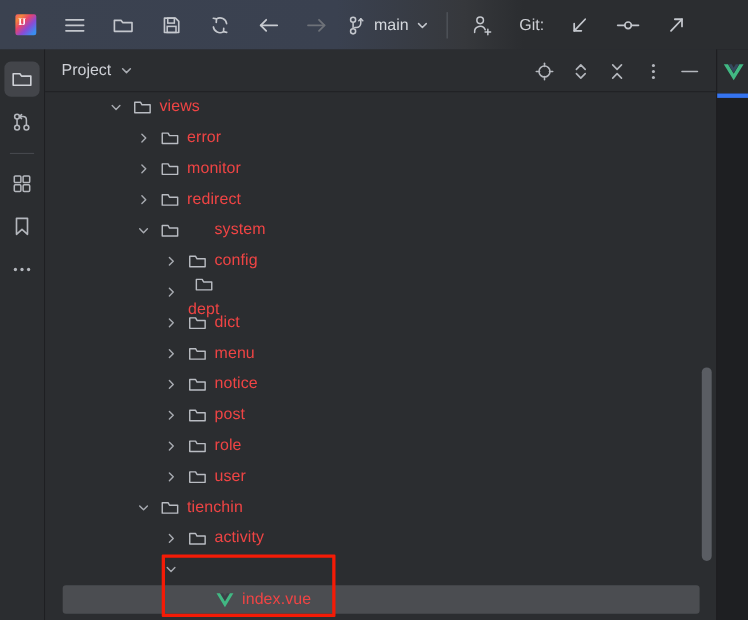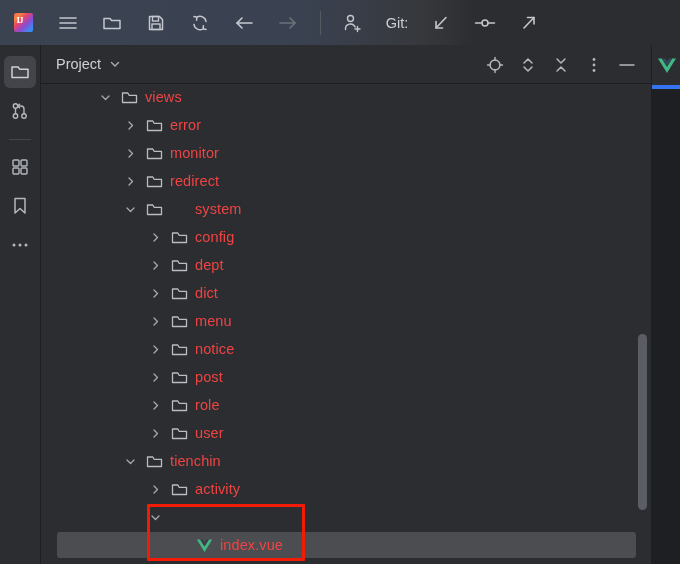--- a/index.html
+++ b/index.html
@@ -227,20 +227,37 @@
 
     <div class="tb-item tb-btn">
       <svg class="ico" width="22" height="16" viewBox="0 0 22 16">
         <g stroke="#6e7279" stroke-width="1.6" stroke-linecap="round" stroke-linejoin="round" fill="none">
           <line x1="3" y1="8" x2="18" y2="8"></line>
           <polyline points="13,3 18,8 13,13"></polyline>
         </g>
       </svg>
     </div>
 
+    <div class="tb-item branch-box">
+      <span>
+        <svg class="ico" width="17" height="20" viewBox="0 0 17 20">
+          <circle cx="5" cy="5" r="2.3" fill="none" stroke="#c4c7cd" stroke-width="1.4"></circle>
+          <circle cx="5" cy="15.5" r="2.3" fill="none" stroke="#c4c7cd" stroke-width="1.4"></circle>
+          <path d="M5 7.3 L5 13.2" stroke="#c4c7cd" stroke-width="1.4" fill="none"></path>
+          <path d="M12 4 L12 8 a4 4 0 0 1 -4 4 L6.5 12" stroke="#c4c7cd" stroke-width="1.4" fill="none" stroke-linecap="round"></path>
+          <path d="M12 4 l-1.8 1.8 M12 4 l1.8 1.8" stroke="#c4c7cd" stroke-width="1.4" fill="none" stroke-linecap="round"></path>
+        </svg>
+      </span>
+      <span class="branch-name">main</span>
+      <span>
+        <svg class="ico" width="12" height="12" viewBox="0 0 12 12">
+          <polyline points="2.5,4.5 6,8 9.5,4.5" fill="none" stroke="#c4c7cd" stroke-width="1.4" stroke-linecap="round" stroke-linejoin="round"></polyline>
+        </svg>
+      </span>
+    </div>
 
     <div class="tb-sep"></div>
 
     <div class="tb-item tb-btn">
       <svg class="ico" width="22" height="20" viewBox="0 0 22 20">
         <circle cx="8.5" cy="5.5" r="3" fill="none" stroke="#c4c7cd" stroke-width="1.4"></circle>
         <path d="M3.5 16.5 a5 5 0 0 1 9.6 -2.4" fill="none" stroke="#c4c7cd" stroke-width="1.4" stroke-linecap="round"></path>
         <path d="M13 16 h5 M15.5 13.5 v5" stroke="#c4c7cd" stroke-width="1.4" stroke-linecap="round"></path>
       </svg>
     </div>
@@ -463,21 +480,21 @@
             </span>
             <span class="label">config</span>
           </div>
         </div>
         <div class="row" style="top: 167px;">
           <div class="chev" style="left: 106px;">
             <svg width="11" height="11" viewBox="0 0 11 11">
               <polyline points="4,2 7.5,5.5 4,9" fill="none" stroke="#a7aab0" stroke-width="1.3" stroke-linecap="round" stroke-linejoin="round"></polyline>
             </svg>
           </div>
-          <div class="node" style="left: 130px;">
+          <div class="node" style="left: 130px; flex-direction: column;">
             <span style="display: flex;">
               <svg width="17" height="15" viewBox="0 0 17 15">
                 <path d="M1.5 3 L1.5 12.5 L15.5 12.5 L15.5 5.3 L8.1 5.3 L6.8 3 Z" fill="none" stroke="#b9bcc2" stroke-width="1.3" stroke-linejoin="round"></path>
               </svg>
             </span>
             <span class="label">dept</span>
           </div>
         </div>
         <div class="row" style="top: 195px;">
           <div class="chev" style="left: 106px;">

